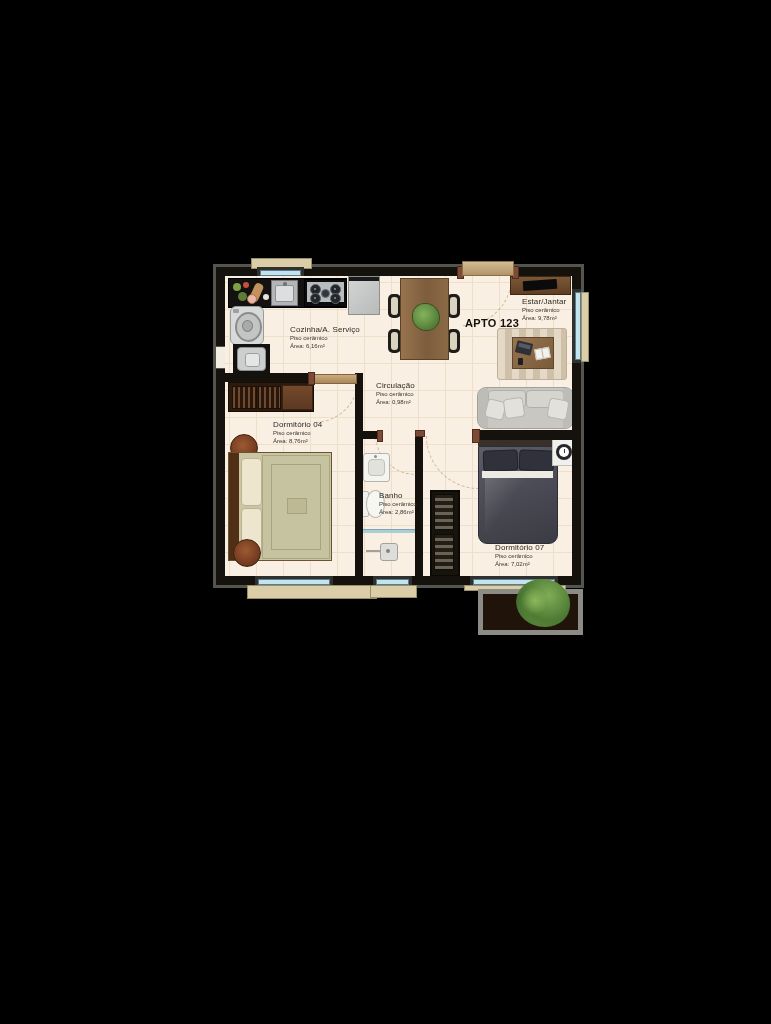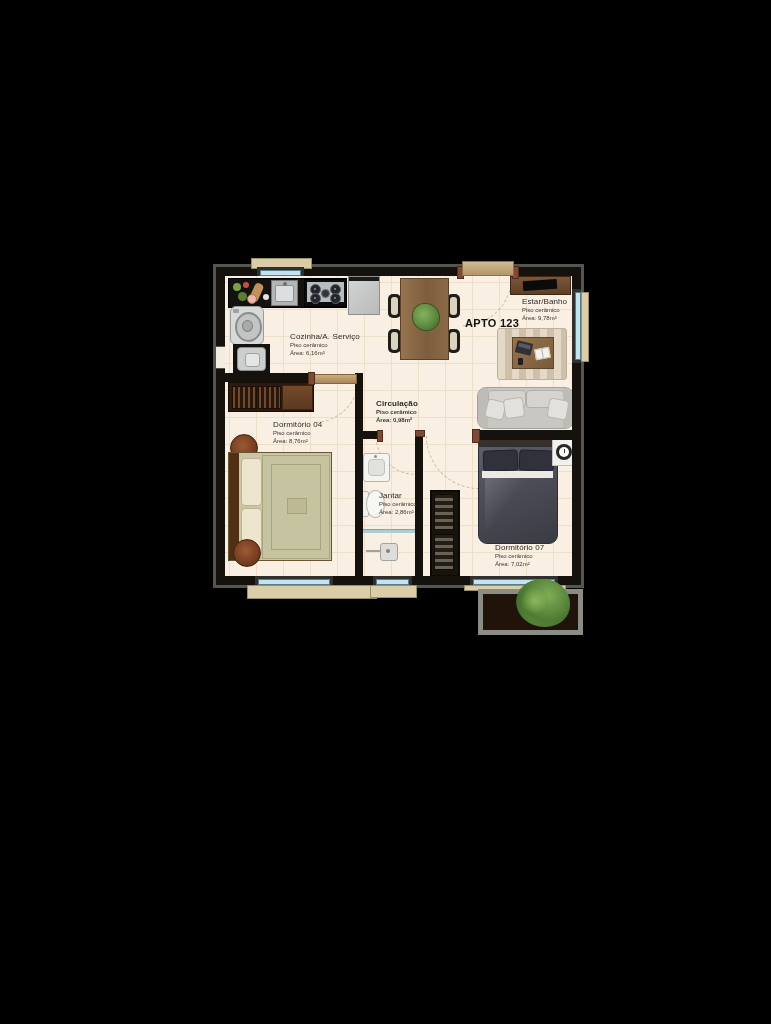--- a/index.html
+++ b/index.html
@@ -215,46 +215,46 @@
 
   <div class="furn" style="left:262px;top:322px;width:95px;height:36px;background:#20130a;border:5px solid #8c8c86;z-index:25;"></div>
   <div class="furn" style="left:300px;top:312px;width:54px;height:48px;z-index:26;
        background:radial-gradient(circle at 35% 45%, #8cb75e 0%, #62914036 30%, transparent 31%),
                   radial-gradient(circle at 60% 35%, #7fae57 0%, #4e7a33 55%, #35592300 76%),
                   radial-gradient(circle at 45% 70%, #6a9a46 0%, #3f682c 60%, transparent 78%);
        border-radius:48% 52% 46% 54%;"></div>
 
   <div class="apto" style="left:249px;top:50px;">APTO 123</div>
 
-  <div class="label" style="left:74px;top:65px;">
+  <div class="label" style="left:74px;top:58px;">
     <div class="rname">Cozinha/A. Serviço</div>
     <div class="rdet">Piso cerâmico</div>
     <div class="rdet">Área: 6,16m²</div>
   </div>
 
   <div class="label" style="left:306px;top:30px;">
-    <div class="rname">Estar/Banho</div>
+    <div class="rname">Estar/Jantar</div>
     <div class="rdet">Piso cerâmico</div>
     <div class="rdet">Área: 9,78m²</div>
   </div>
 
-  <div class="label" style="left:160px;top:132px;font-weight:bold;">
+  <div class="label" style="left:160px;top:114px;">
     <div class="rname">Circulação</div>
     <div class="rdet">Piso cerâmico</div>
     <div class="rdet">Área: 0,98m²</div>
   </div>
 
   <div class="label" style="left:57px;top:153px;">
     <div class="rname">Dormitório 04</div>
     <div class="rdet">Piso cerâmico</div>
     <div class="rdet">Área: 8,76m²</div>
   </div>
 
   <div class="label" style="left:163px;top:224px;">
-    <div class="rname">Jantar</div>
+    <div class="rname">Banho</div>
     <div class="rdet">Piso cerâmico</div>
     <div class="rdet">Área: 2,86m²</div>
   </div>
 
   <div class="label" style="left:279px;top:276px;">
     <div class="rname">Dormitório 07</div>
     <div class="rdet">Piso cerâmico</div>
     <div class="rdet">Área: 7,02m²</div>
   </div>
 </div>

